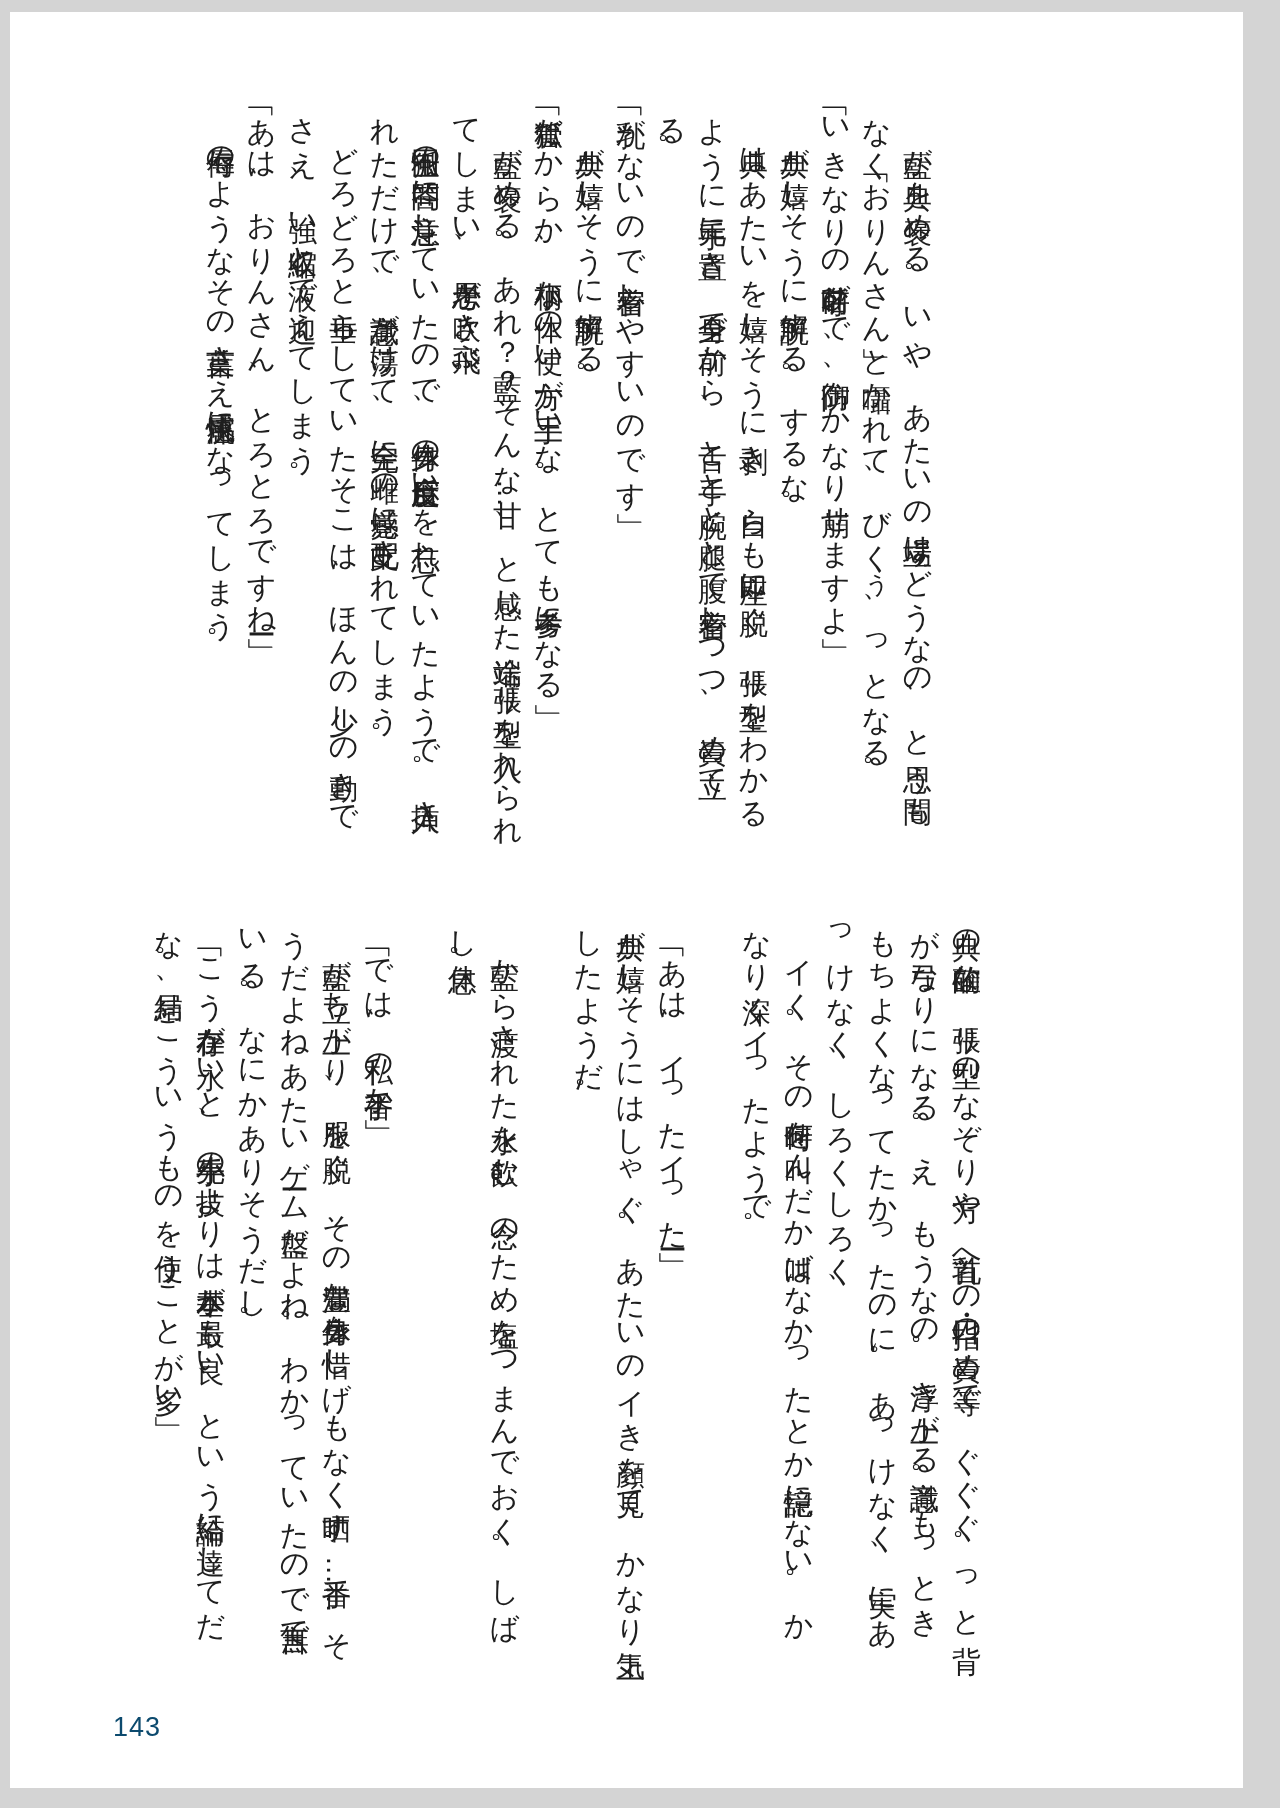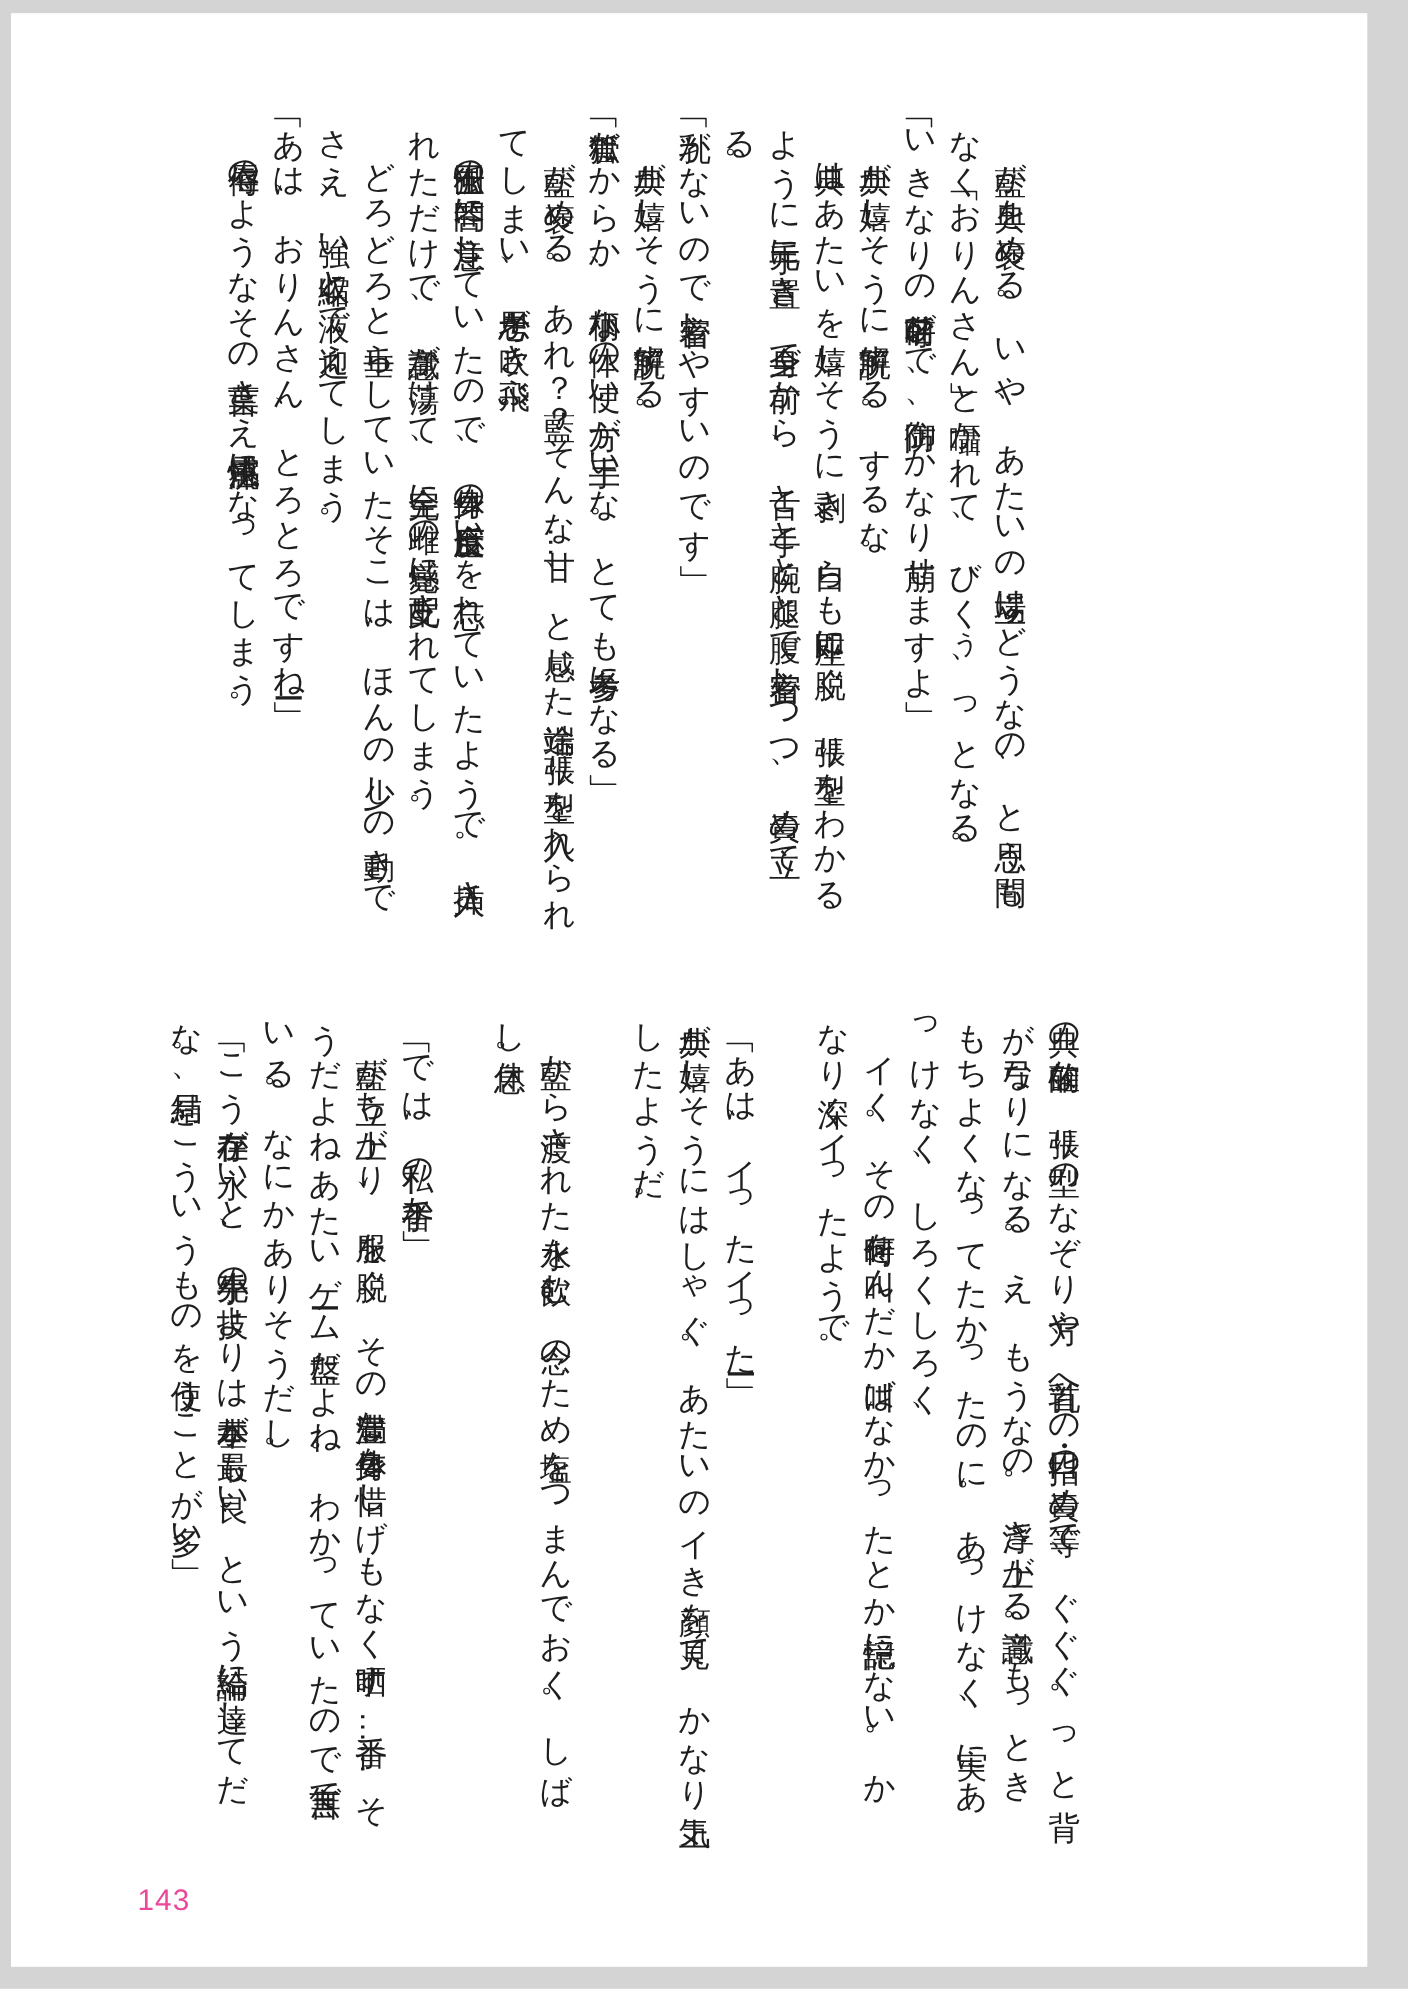--- a/index.html
+++ b/index.html
@@ -41,24 +41,24 @@
     right: 255px;
     height: 742px;
     line-height: 42px;
   }
   .para {
     margin: 0;
     padding: 0;
   }
   .page-number {
     position: absolute;
-    left: 115px;
+    left: 103px;
     top: 1700px;
     font-size: 27px;
-    color: #ec4899;
+    color: #0c4a6e;
     letter-spacing: 1px;
   }
 </style>
 </head>
 <body>
 
 <div class="page">
   <div class="text-block top">
       <p class="para">　藍が典を褒める。いや、あたいの立場はどうなの、と思う間もなく「おりんさん」と囁かれて、びくぅ、っとなる。</p>
       <p class="para">「いきなりの名前呼びで、防御、かなり崩せますよ」</p>

